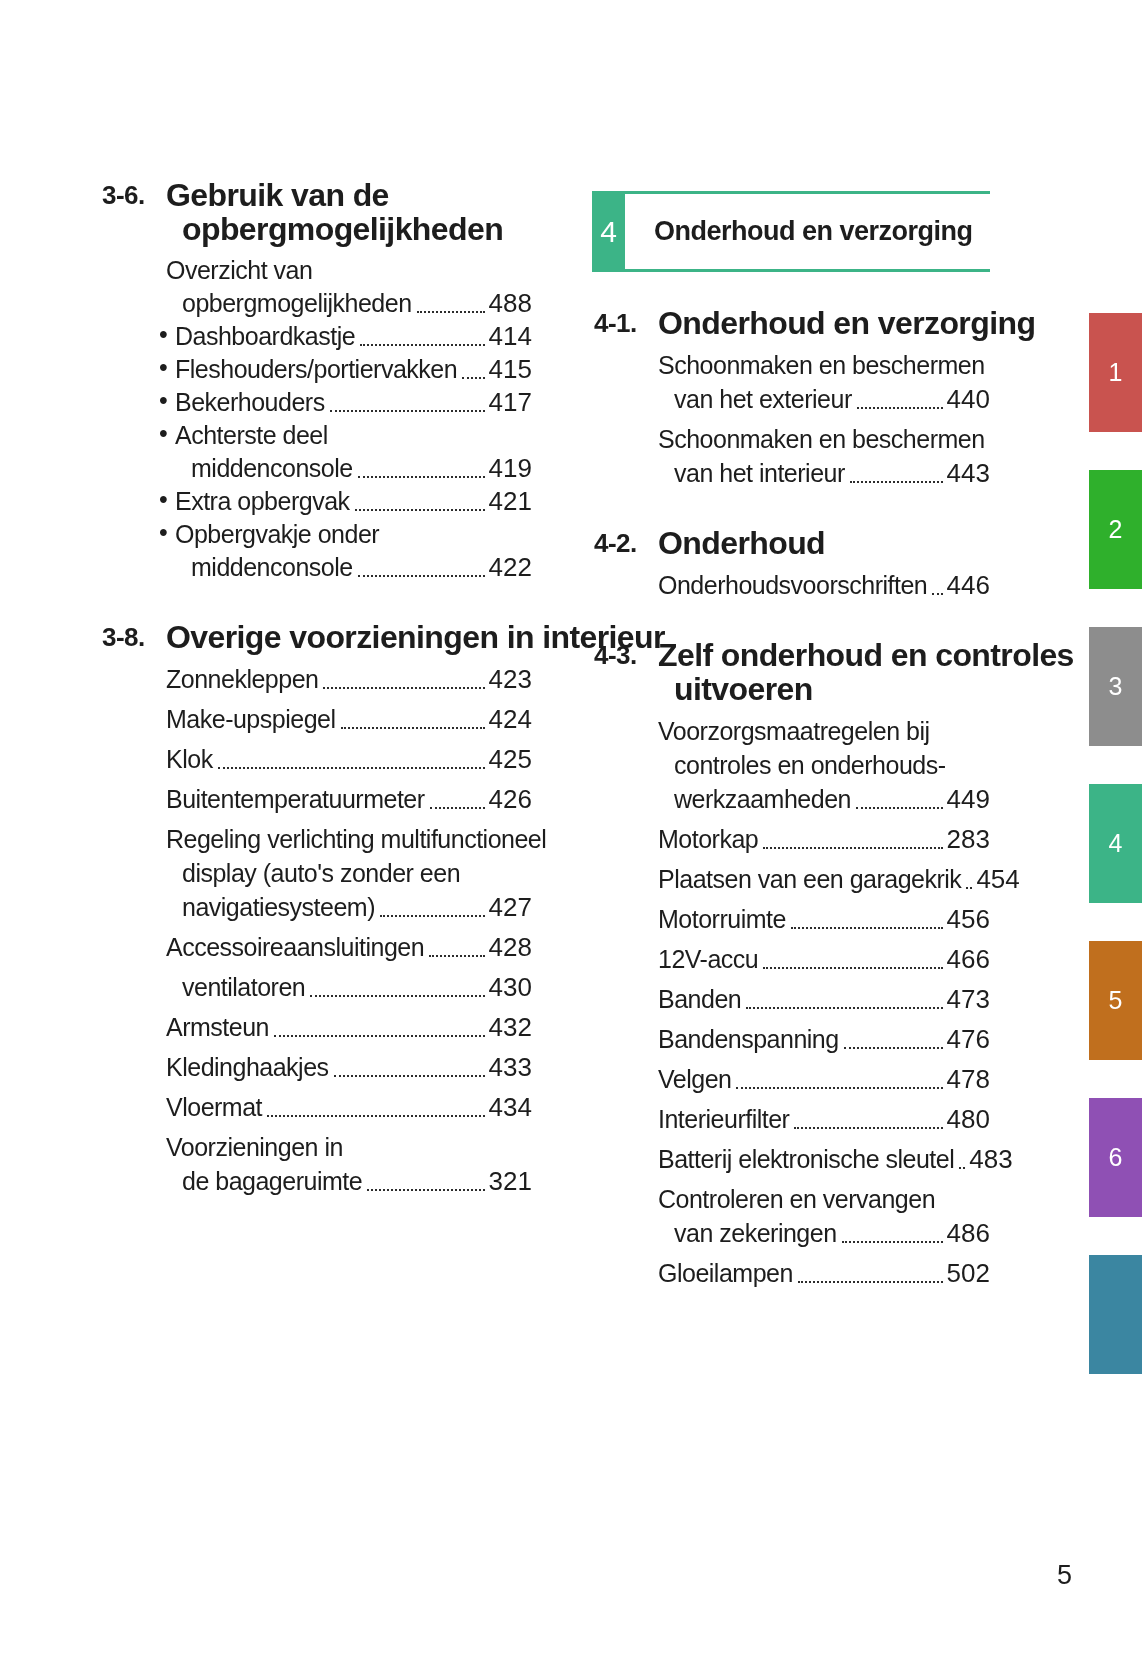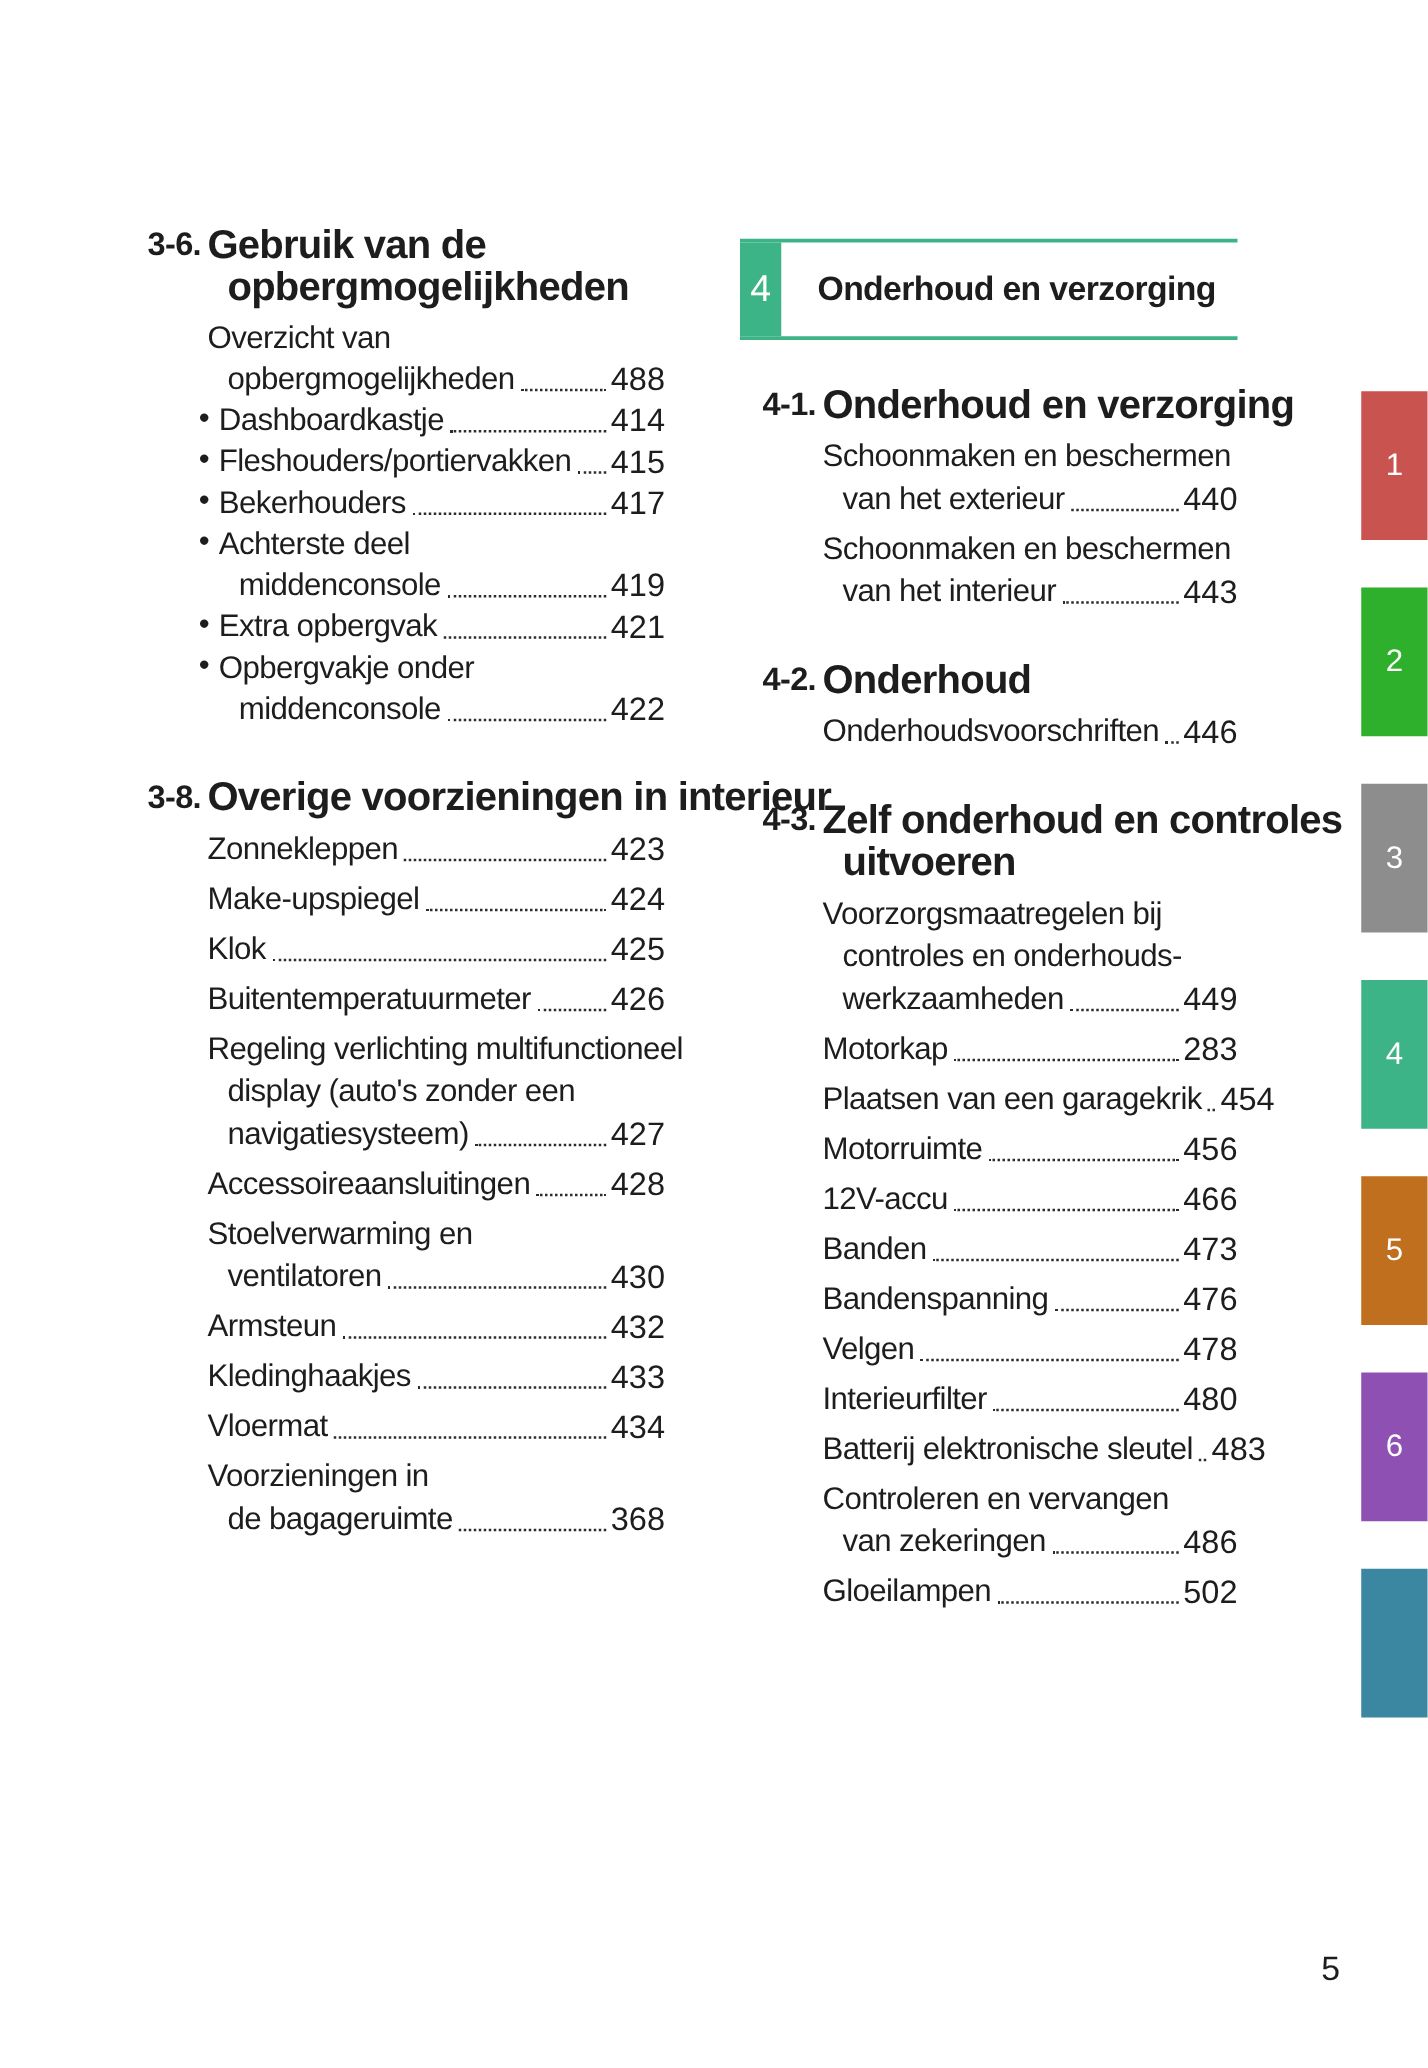--- a/index.html
+++ b/index.html
@@ -24,21 +24,21 @@
   }
   .chap-title{
     flex:1;display:flex;align-items:center;padding-left:22px;
     font-weight:bold;font-size:27px;letter-spacing:-0.5px;white-space:nowrap;
   }
 
   
   .section{position:relative;}
   .section + .section{margin-top:36px;}
   .sec-num{
-    position:absolute;left:18px;top:0;font-weight:bold;font-size:26px;
+    position:absolute;left:2px;top:0;font-weight:bold;font-size:26px;
     line-height:34px;letter-spacing:-0.5px;
   }
   .sec-body{margin-left:66px;}
   .sec-title .tline{
     font-weight:bold;font-size:32px;line-height:34px;white-space:nowrap;
     letter-spacing:-0.6px;
   }
   .sec-title .tline.cont{padding-left:16px;}
 
   .entries{margin-top:8px;}
@@ -193,23 +193,20 @@
             </div>
           </div>
           <div class="entry">
             <div class="eline">
               <span class="elabel">Accessoireaansluitingen</span>
               <span class="lead"></span>
               <span class="pgref">428</span>
             </div>
           </div>
           <div class="entry">
-            <div class="eline">
-              <span class="elabel">Stoelverwarming en</span>
-            </div>
             <div class="eline cont">
               <span class="elabel">ventilatoren</span>
               <span class="lead"></span>
               <span class="pgref">430</span>
             </div>
           </div>
           <div class="entry">
             <div class="eline">
               <span class="elabel">Armsteun</span>
               <span class="lead"></span>
@@ -230,21 +227,21 @@
               <span class="pgref">434</span>
             </div>
           </div>
           <div class="entry">
             <div class="eline">
               <span class="elabel">Voorzieningen in</span>
             </div>
             <div class="eline cont">
               <span class="elabel">de bagageruimte</span>
               <span class="lead"></span>
-              <span class="pgref">368</span>
+              <span class="pgref">321</span>
             </div>
           </div>
         </div>
       </div>
     </div>
   </div>
 
 <div class="col right-col">
   <div class="chap-head">
     <div class="chap-num">4</div>

